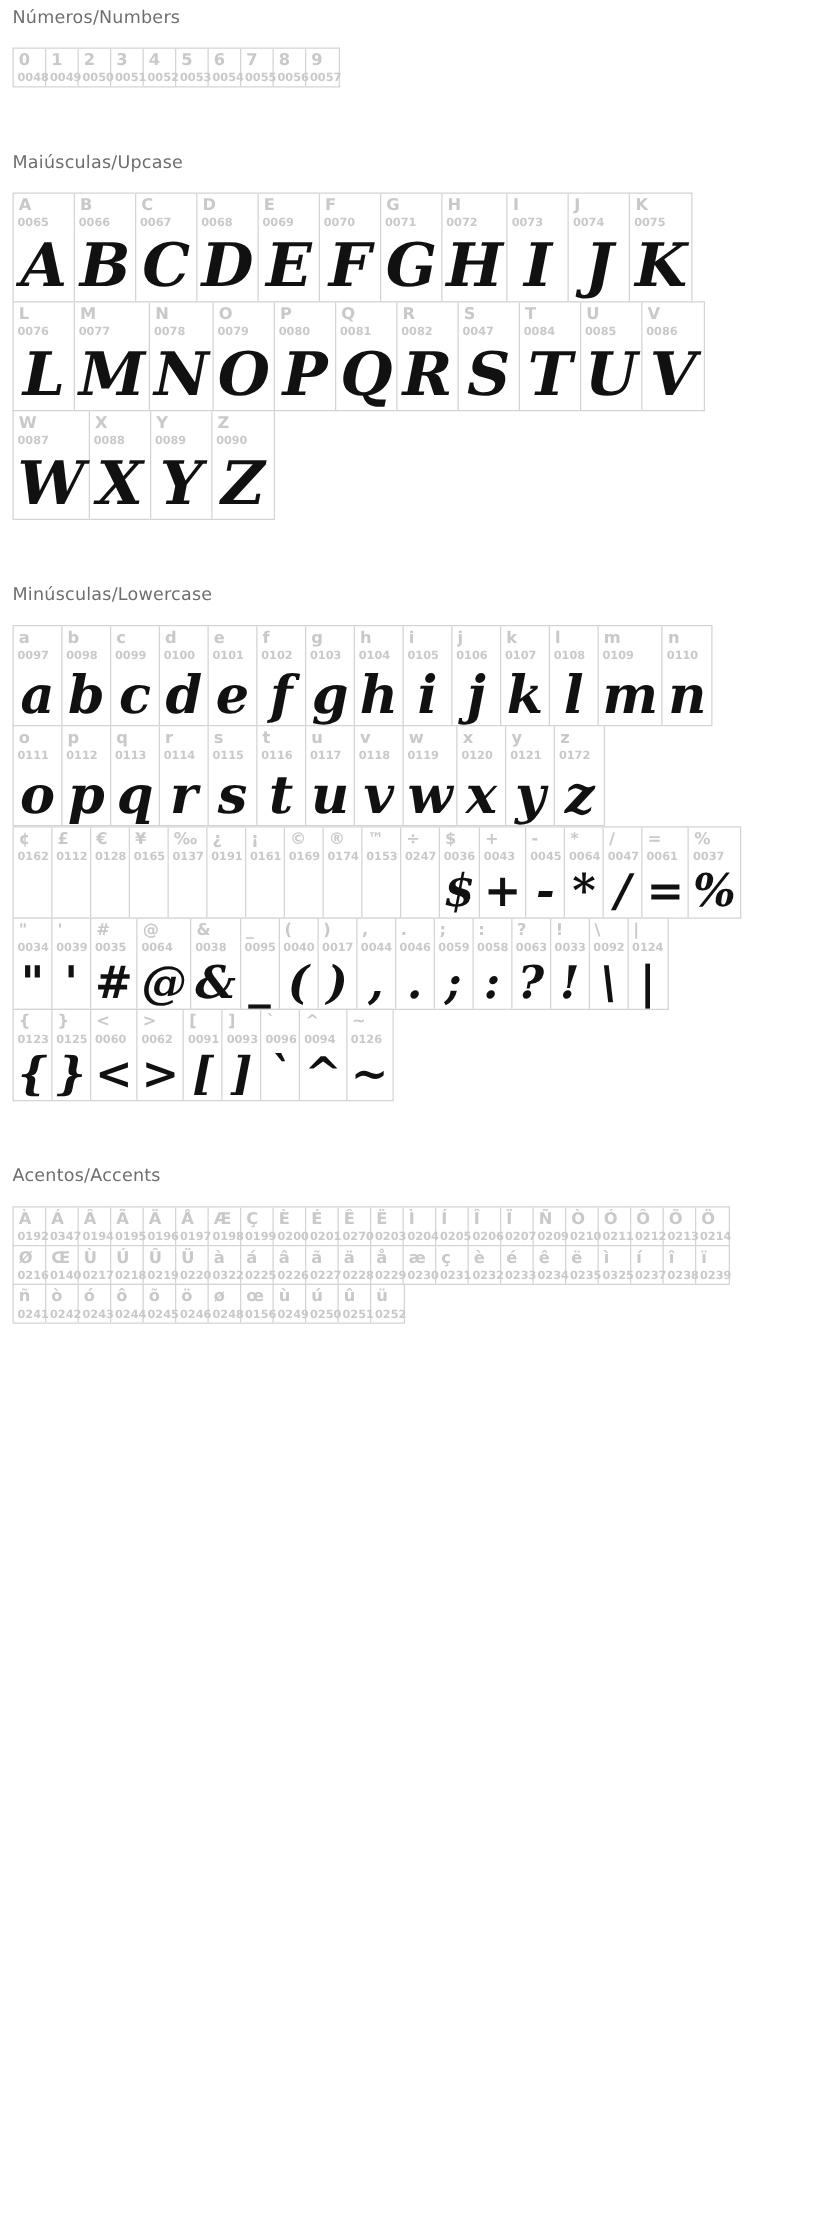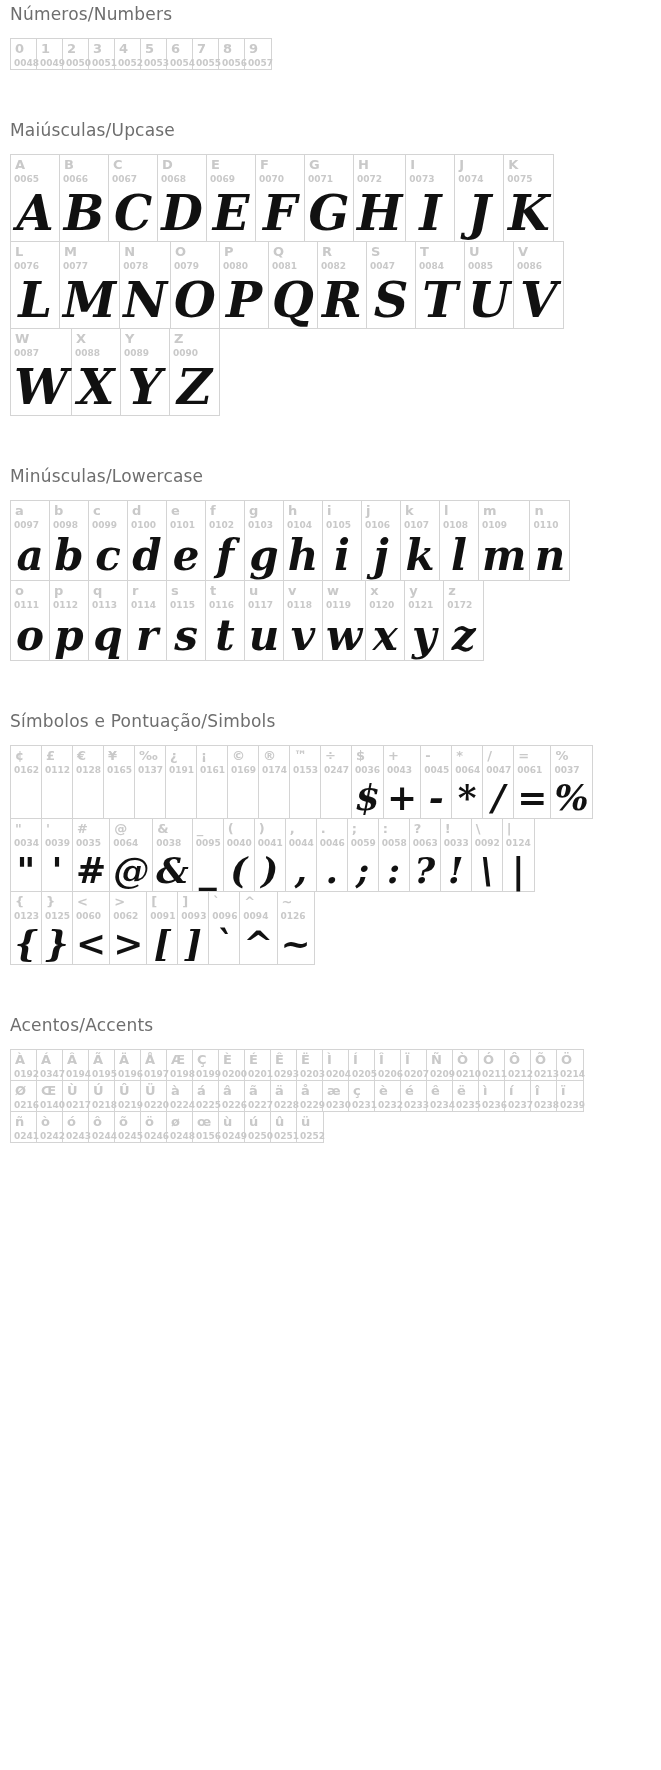--- a/index.html
+++ b/index.html
@@ -4,21 +4,21 @@
 <style>
   html,body{margin:0;padding:0;background:#ffffff;}
   body{
     width:661px;height:1770px;overflow:hidden;
     font-family:"Liberation Sans",sans-serif;
     padding-left:10px;box-sizing:border-box;
   }
   .sec{margin:0;}
   .sec-title{
     font-family:"DejaVu Sans",sans-serif;
-    font-size:17px;font-weight:400;color:#6e6e6e;
+    font-size:14px;font-weight:400;color:#6e6e6e;
     margin:50px 0 14px 0;line-height:20px;letter-spacing:.2px;
   }
   .sec:first-child .sec-title{margin-top:4px;}
   .char-row{
     display:flex;width:fit-content;
     border:1px solid #d4d4d4;background:#fff;
   }
   .char-row + .char-row{margin-top:-1px;}
   .cell{
     box-sizing:border-box;display:flex;flex-direction:column;
@@ -381,21 +381,20 @@
           <div class="glyph">y</div>
         </div>
         <div class="cell">
           <div class="ref">z</div>
           <div class="code">0172</div>
           <div class="glyph">z</div>
         </div>
       </div>
     </section>
     <section class="sec">
-      <h2 class="sec-title">Símbolos e Pontuação/Simbols</h2>
       <div class="char-row symbols">
         <div class="cell">
           <div class="ref">¢</div>
           <div class="code">0162</div>
           <div class="glyph"></div>
         </div>
         <div class="cell">
           <div class="ref">£</div>
           <div class="code">0112</div>
           <div class="glyph"></div>
@@ -512,21 +511,21 @@
           <div class="code">0095</div>
           <div class="glyph">_</div>
         </div>
         <div class="cell">
           <div class="ref">(</div>
           <div class="code">0040</div>
           <div class="glyph">(</div>
         </div>
         <div class="cell">
           <div class="ref">)</div>
-          <div class="code">0041</div>
+          <div class="code">0017</div>
           <div class="glyph">)</div>
         </div>
         <div class="cell">
           <div class="ref">,</div>
           <div class="code">0044</div>
           <div class="glyph">,</div>
         </div>
         <div class="cell">
           <div class="ref">.</div>
           <div class="code">0046</div>
@@ -659,21 +658,21 @@
           <div class="code">0200</div>
           <div class="glyph"></div>
         </div>
         <div class="cell">
           <div class="ref">É</div>
           <div class="code">0201</div>
           <div class="glyph"></div>
         </div>
         <div class="cell">
           <div class="ref">Ê</div>
-          <div class="code">0293</div>
+          <div class="code">0270</div>
           <div class="glyph"></div>
         </div>
         <div class="cell">
           <div class="ref">Ë</div>
           <div class="code">0203</div>
           <div class="glyph"></div>
         </div>
         <div class="cell">
           <div class="ref">Ì</div>
           <div class="code">0204</div>
@@ -751,21 +750,21 @@
           <div class="code">0219</div>
           <div class="glyph"></div>
         </div>
         <div class="cell">
           <div class="ref">Ü</div>
           <div class="code">0220</div>
           <div class="glyph"></div>
         </div>
         <div class="cell">
           <div class="ref">à</div>
-          <div class="code">0224</div>
+          <div class="code">0322</div>
           <div class="glyph"></div>
         </div>
         <div class="cell">
           <div class="ref">á</div>
           <div class="code">0225</div>
           <div class="glyph"></div>
         </div>
         <div class="cell">
           <div class="ref">â</div>
           <div class="code">0226</div>
@@ -811,21 +810,21 @@
           <div class="code">0234</div>
           <div class="glyph"></div>
         </div>
         <div class="cell">
           <div class="ref">ë</div>
           <div class="code">0235</div>
           <div class="glyph"></div>
         </div>
         <div class="cell">
           <div class="ref">ì</div>
-          <div class="code">0236</div>
+          <div class="code">0325</div>
           <div class="glyph"></div>
         </div>
         <div class="cell">
           <div class="ref">í</div>
           <div class="code">0237</div>
           <div class="glyph"></div>
         </div>
         <div class="cell">
           <div class="ref">î</div>
           <div class="code">0238</div>

